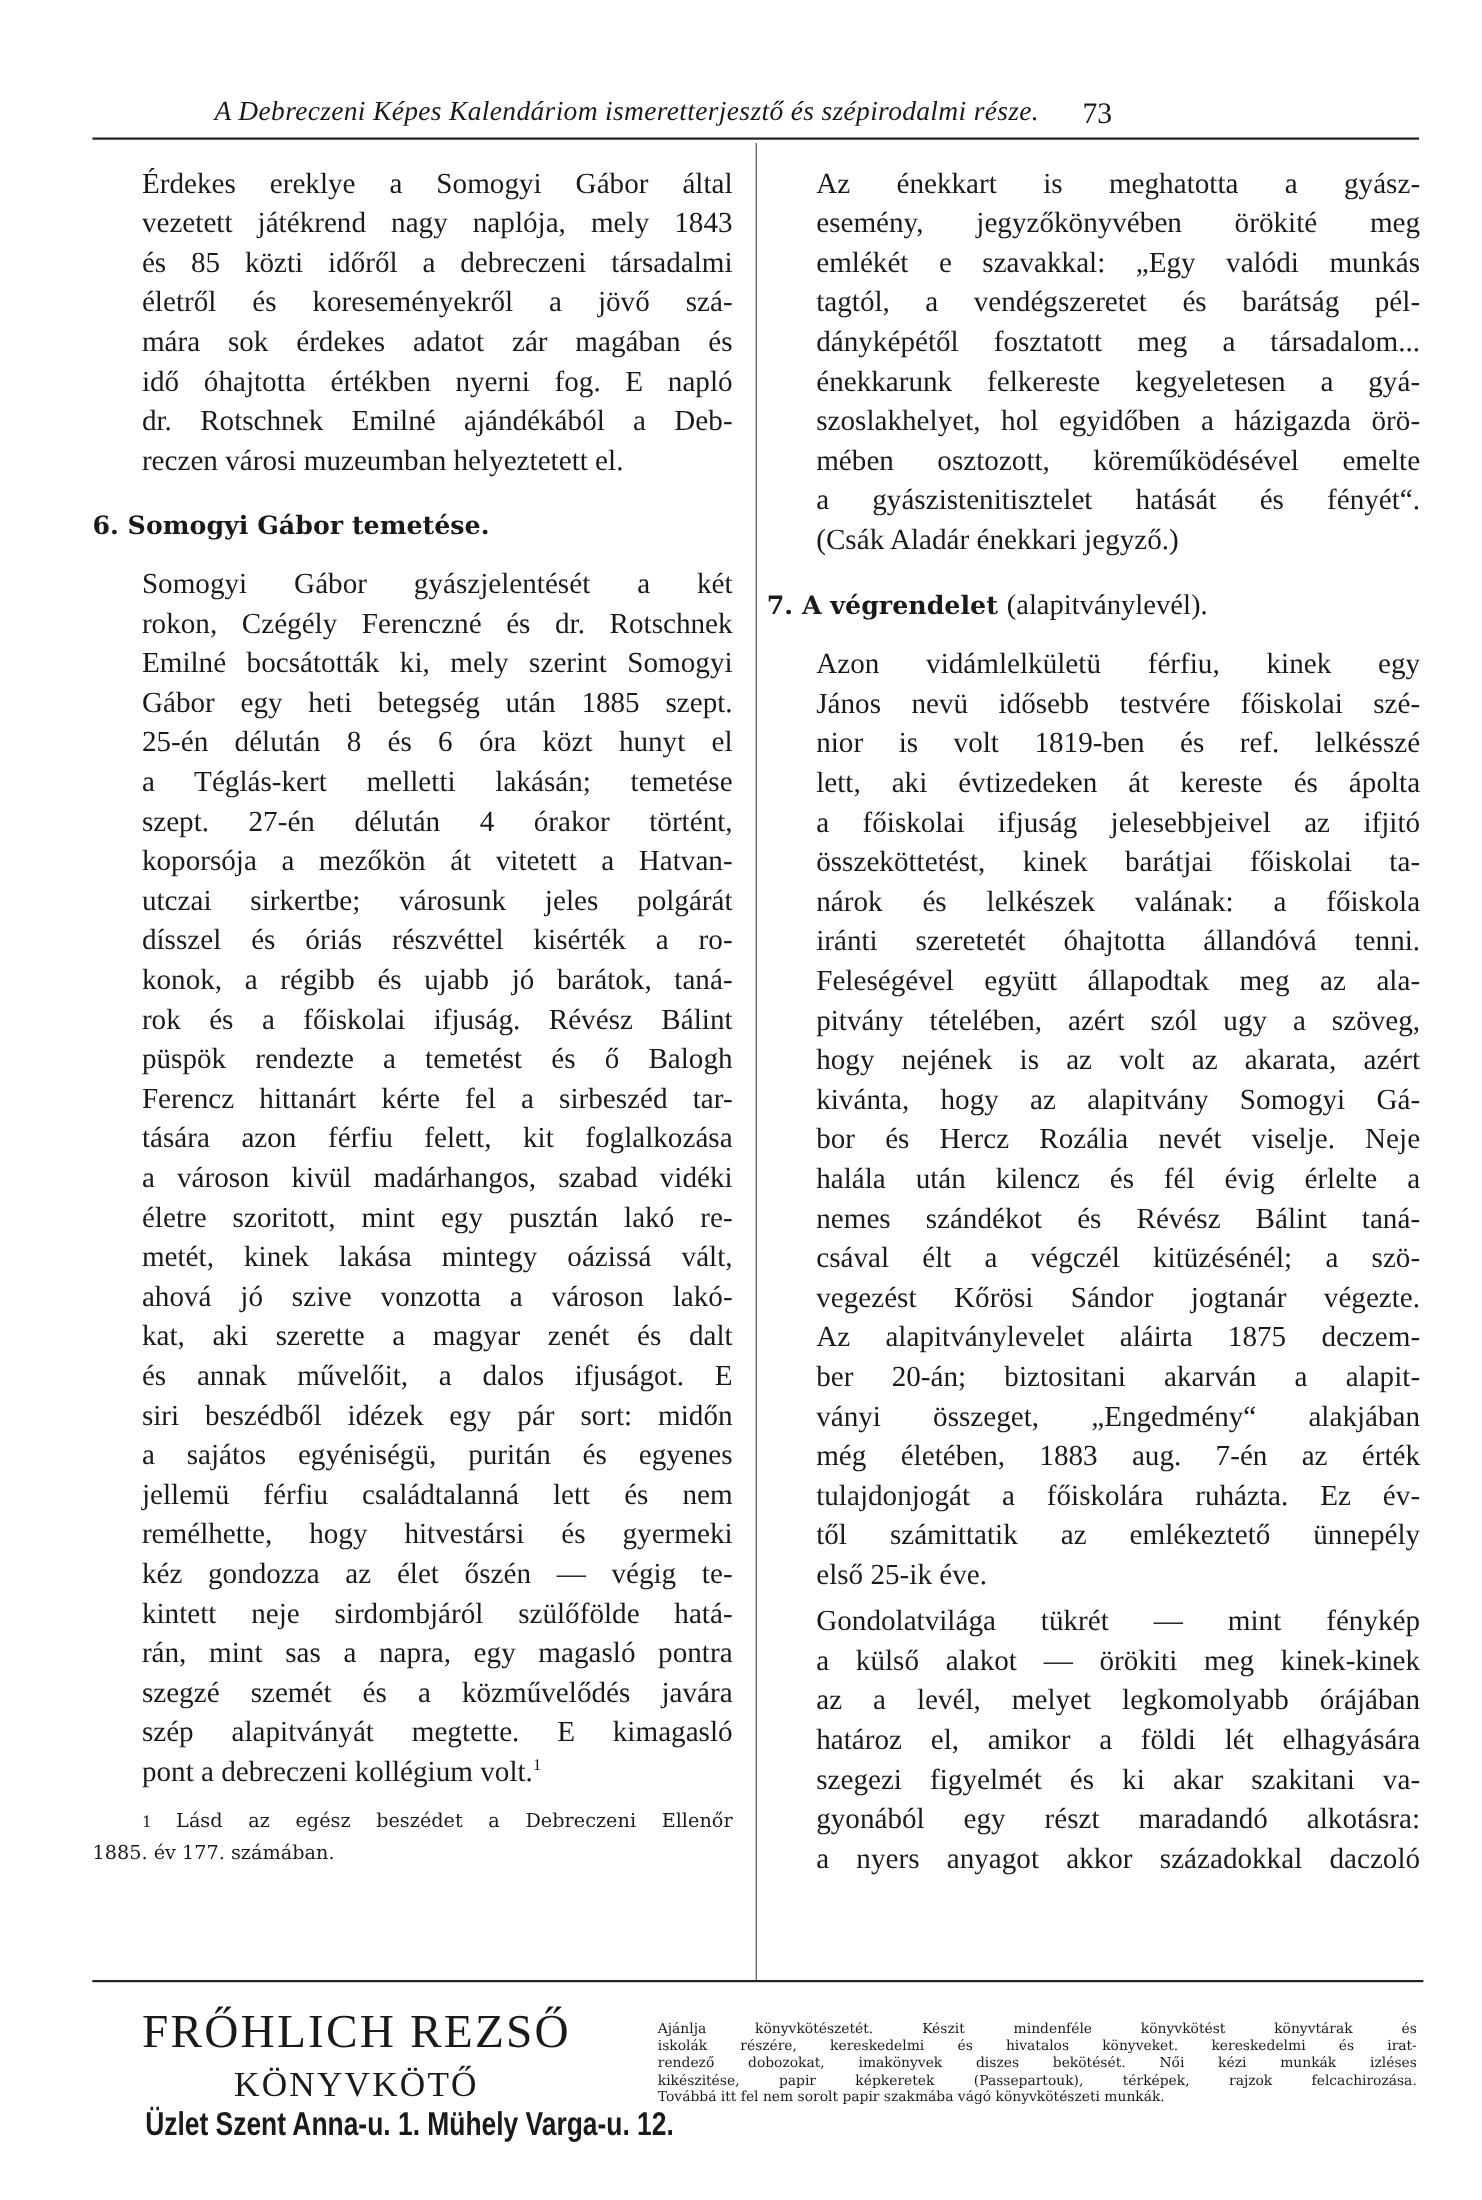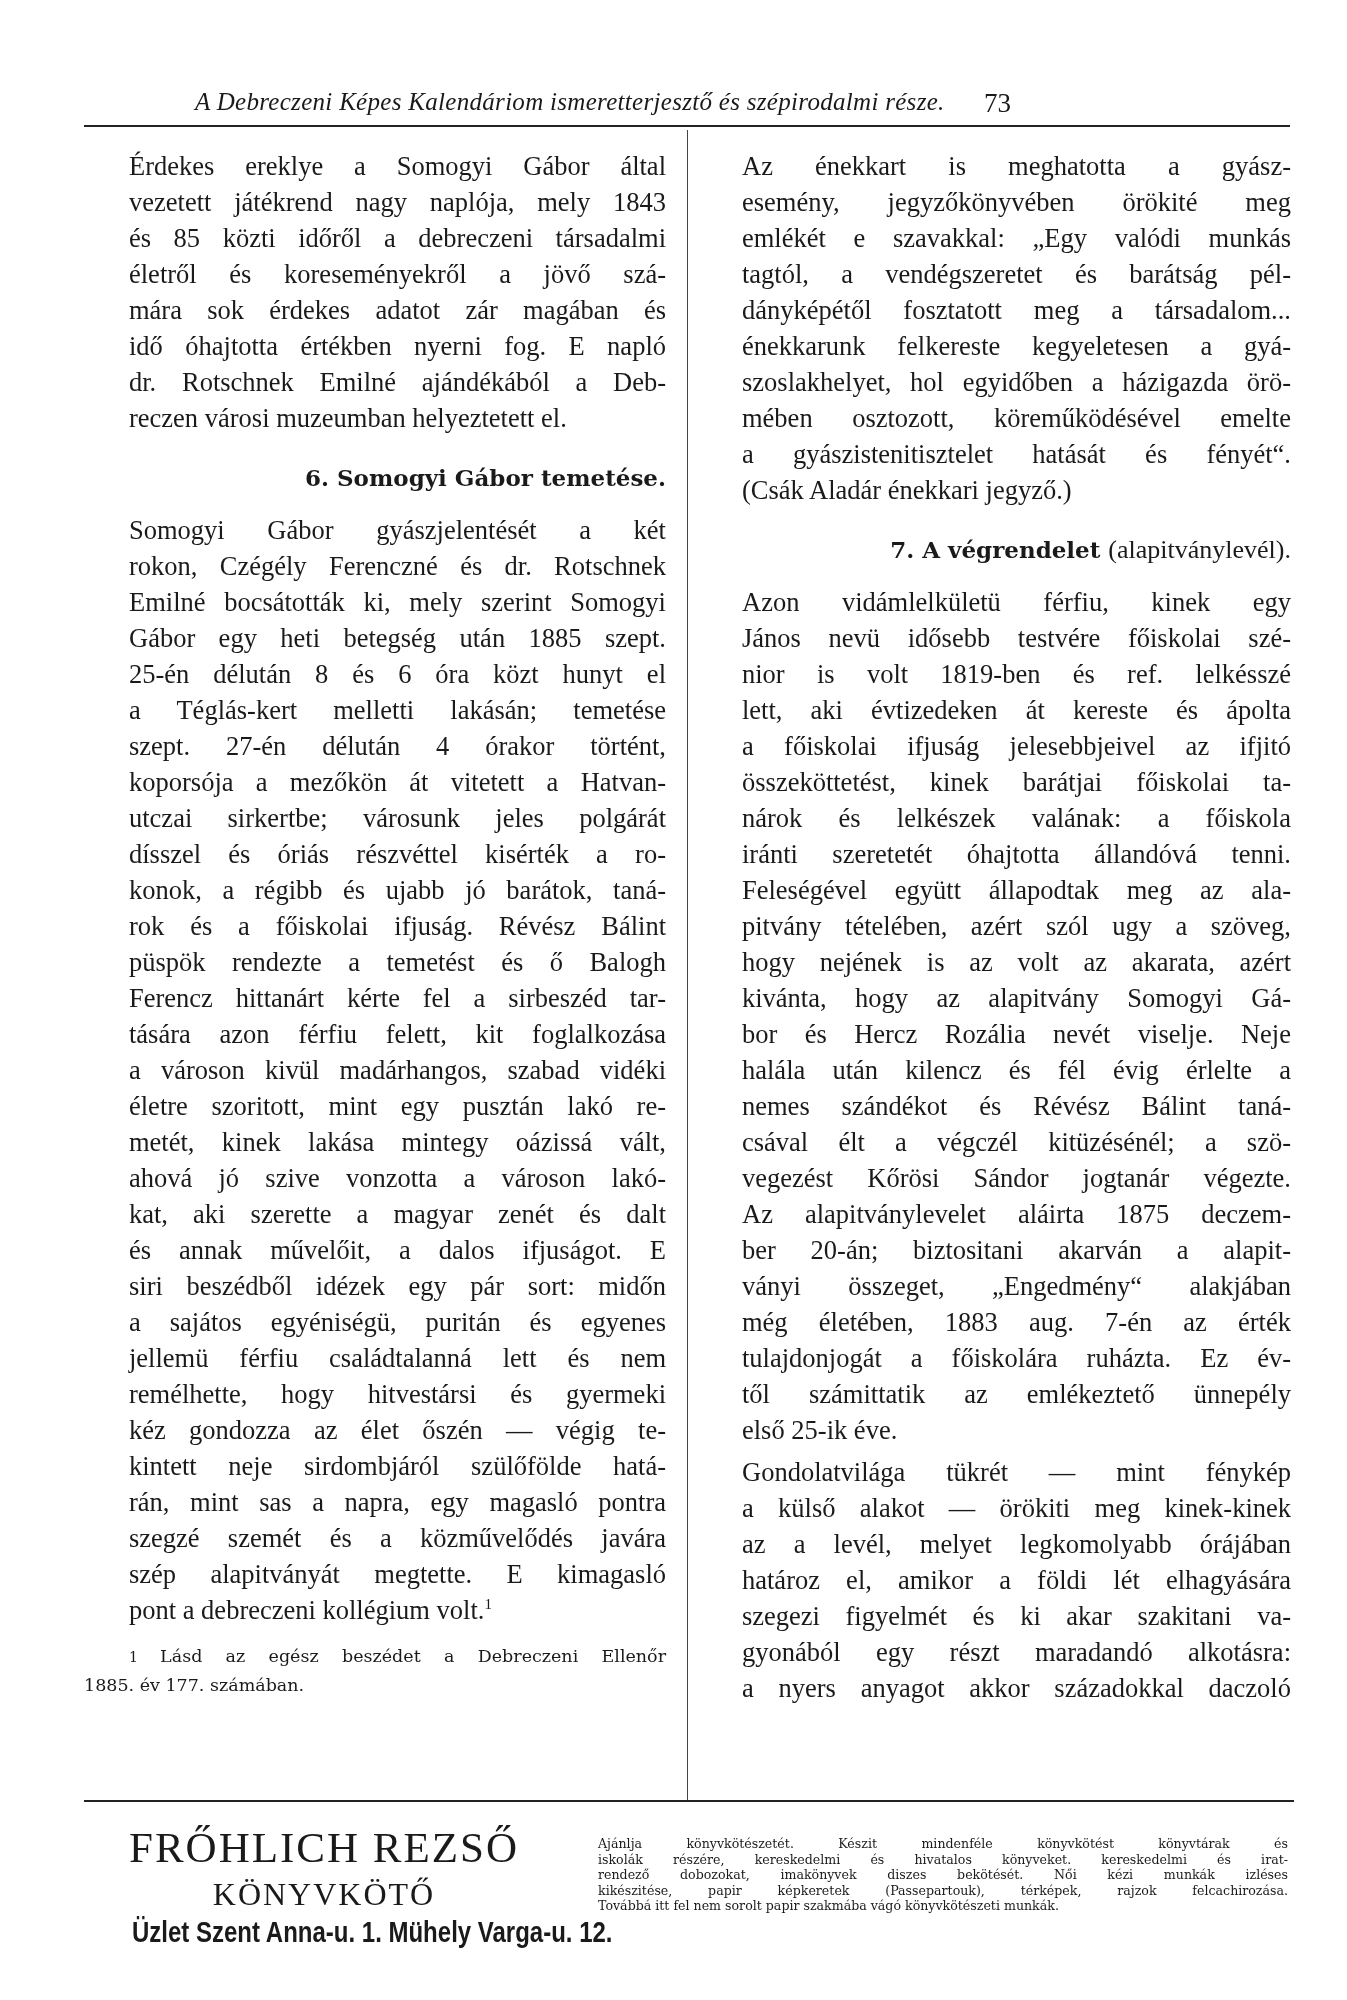--- a/index.html
+++ b/index.html
@@ -32,21 +32,21 @@
     position: absolute; top: 148px;
     font-family: "Liberation Serif", serif;
     font-size: 26.5px; line-height: 36px;
     text-align: justify; hyphens: manual;
   }
   .col-left { left: 84px; width: 582px; }
   .col-right { left: 697px; width: 594px; }
   .column p { margin: 0; }
   .column p.indent { text-indent: 45px; }
   .column .section-title {
-    text-align: right; margin: 24px 0 16px 0;
+    text-align: left; margin: 24px 0 16px 0;
     font-family: "DejaVu Serif", serif; font-weight: bold; font-size: 23px;
   }
   .column .section-title .normal {
     font-family: "Liberation Serif", serif; font-weight: normal; font-size: 26px;
   }
   .column .line { display: block; text-align-last: justify; }
   .column .line.last { text-align-last: left; }
   sup { font-size: 15px; line-height: 0; }
   .footnote {
     font-family: "DejaVu Serif", serif; font-size: 17.5px; line-height: 28px;

